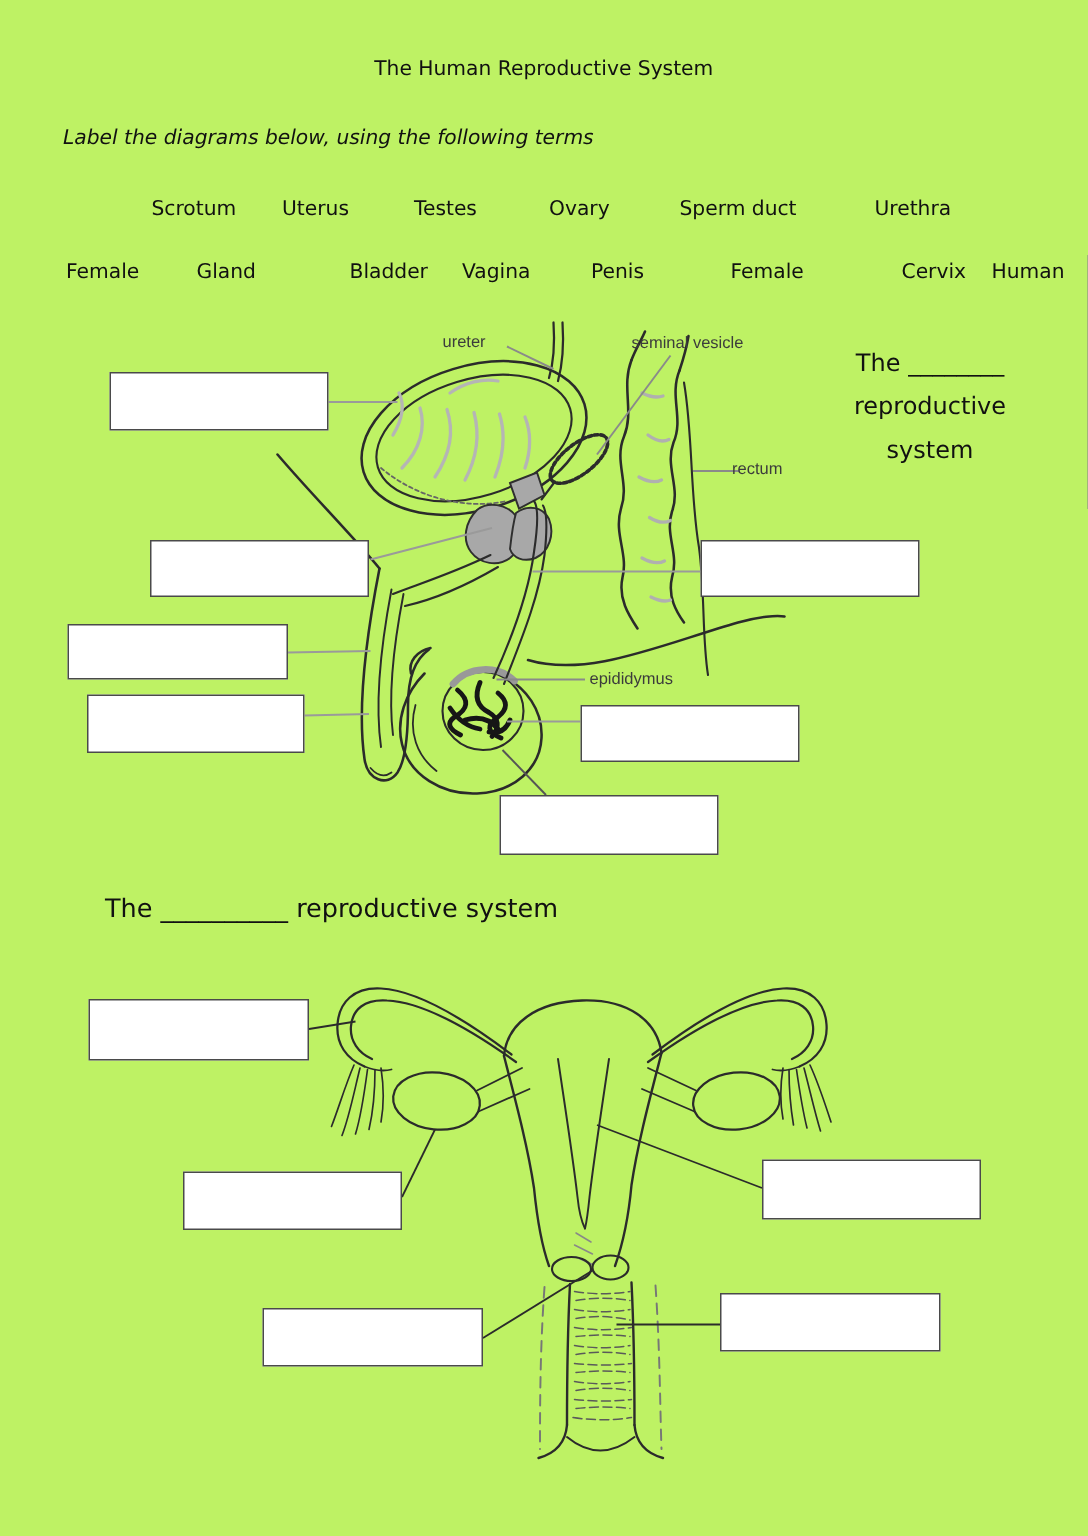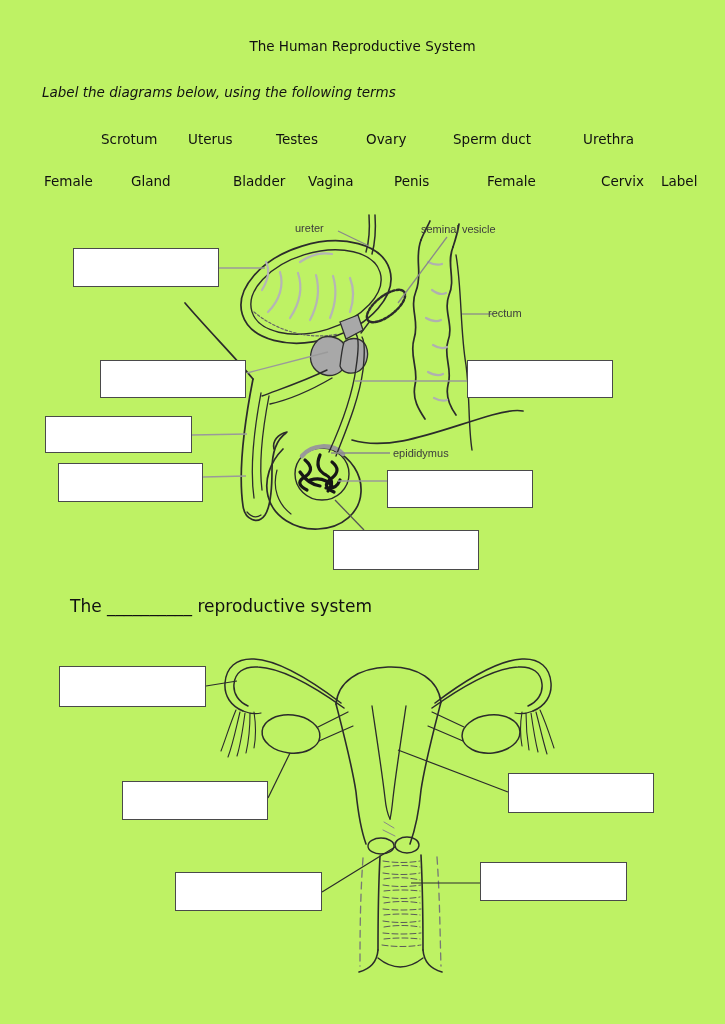--- a/index.html
+++ b/index.html
@@ -230,27 +230,32 @@
   <span class="term" style="left:453px; top:131px;">Sperm duct</span>
   <span class="term" style="left:583px; top:131px;text-align:right;">Urethra</span>
 
   <span class="term" style="left:44px;  top:173px;">Female</span>
   <span class="term" style="left:131px; top:173px;">Gland</span>
   <span class="term" style="left:221px; top:173px;margin-left:12px;">Bladder</span>
   <span class="term" style="left:308px; top:173px;">Vagina</span>
   <span class="term" style="left:394px; top:173px;">Penis</span>
   <span class="term" style="left:487px; top:173px;">Female</span>
   <span class="term" style="left:573px; top:173px;margin-left:28px;">Cervix</span>
-  <span class="term" style="left:661px; top:173px;">Label</span>
+  <span class="term" style="left:661px; top:173px;">Human</span>
 
   <span class="alabel" style="left:295px; top:222px;">ureter</span>
   <span class="alabel" style="left:421px; top:223px;">seminal vesicle</span>
   <span class="alabel" style="left:488px; top:307px;">rectum</span>
   <span class="alabel" style="left:393px; top:447px;">epididymus</span>
 
+  <div id="male-heading">
+    <div>The ________</div>
+    <div>reproductive</div>
+    <div>system</div>
+  </div>
 
   <div class="box" style="left:73px;  top:248px; width:146px; height:39px;"></div>
   <div class="box" style="left:100px; top:360px; width:146px; height:38px;"></div>
   <div class="box" style="left:45px;  top:416px; width:147px; height:37px;"></div>
   <div class="box" style="left:58px;  top:463px; width:145px; height:39px;"></div>
   <div class="box" style="left:467px; top:360px; width:146px; height:38px;"></div>
   <div class="box" style="left:387px; top:470px; width:146px; height:38px;"></div>
   <div class="box" style="left:333px; top:530px; width:146px; height:40px;"></div>
 
   <div id="female-heading">The __________ reproductive system</div>

